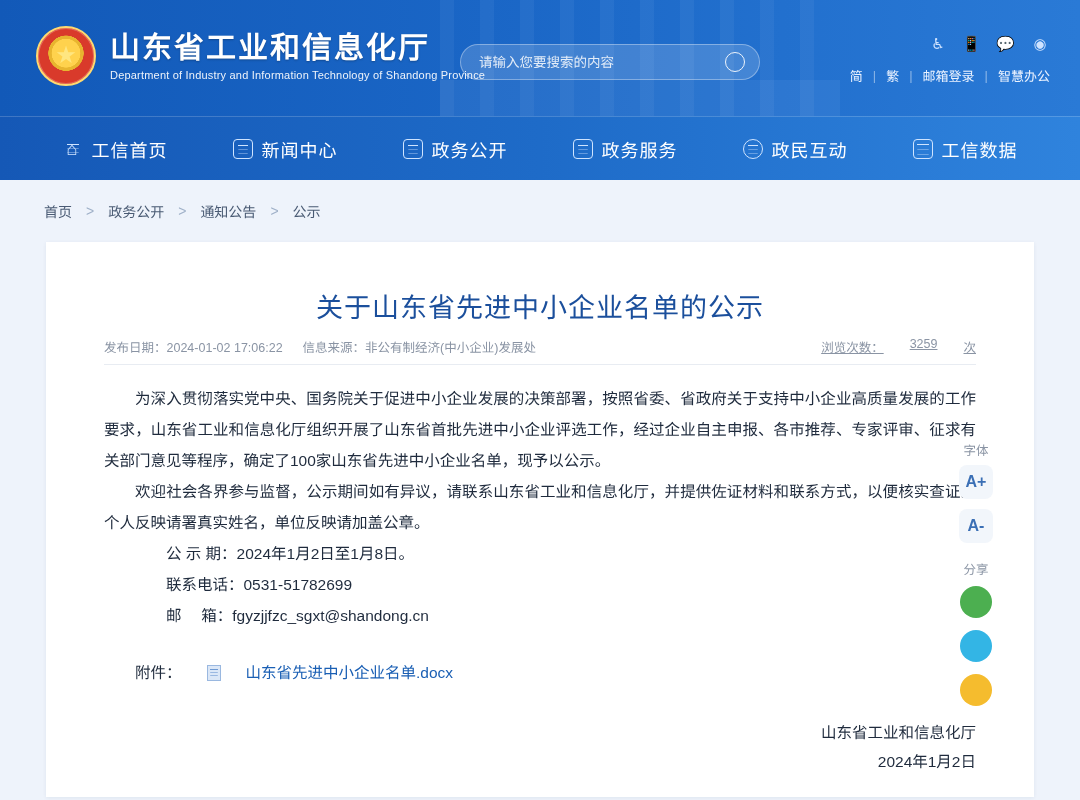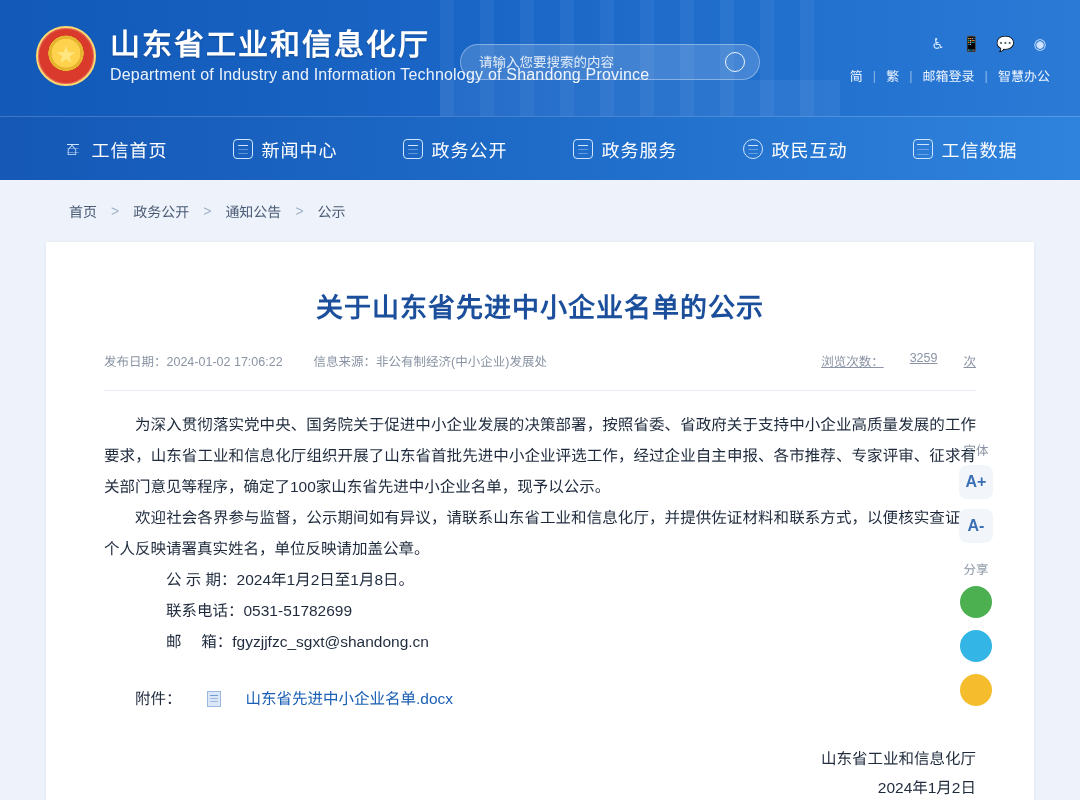--- a/index.html
+++ b/index.html
@@ -40,21 +40,21 @@
     content: "★";
     position: absolute; left: 0; right: 0; top: 50%; transform: translateY(-55%);
     text-align: center; color: #ffe680; font-size: 24px; line-height: 1;
   }
   .brand-text { color: #fff; }
   .brand-cn {
     font-size: 30px; font-weight: bold; letter-spacing: 2px;
     text-shadow: 0 1px 2px rgba(0,0,0,.25);
     line-height: 1.1;
   }
-  .brand-en { font-size: 16px; opacity: .92; margin-top: 5px; letter-spacing: .2px; }
+  .brand-en { font-size: 11px; opacity: .92; margin-top: 5px; letter-spacing: .2px; }
 
   .searchbox {
     position: absolute; left: 460px; top: 44px;
     width: 300px; height: 36px;
     background: rgba(255,255,255,.16);
     border: 1px solid rgba(255,255,255,.35);
     border-radius: 18px;
     display: flex; align-items: center; padding: 0 10px 0 18px;
   }
   .searchbox input {
@@ -105,42 +105,42 @@
     content: ""; position: absolute; left: 4px; right: 4px; top: 5px;
     border-top: 1.4px solid #cfe4ff;
     box-shadow: 0 4px 0 -0.3px #cfe4ff, 0 8px 0 -0.3px #cfe4ff;
   }
   .nav-ic.round { border-radius: 50%; }
   .nav-ic.db::after { content: ""; left: 3px; right: 3px; top: 4px; border-top: 1.4px solid #cfe4ff; box-shadow: 0 5px 0 -0.3px #cfe4ff, 0 10px 0 -0.3px #cfe4ff; }
 
   
   .crumb {
     height: 62px; display: flex; align-items: center;
-    padding-left: 69px; gap: 14px;
+    padding-left: 44px; gap: 14px;
     color: #4a5b74; font-size: 14px;
   }
   .crumb .arrow { color: #9fb0c8; }
   .crumb a { color: #4a5b74; text-decoration: none; }
 
   
   .card {
     position: relative;
     margin: 0 46px; background: #fff;
     min-height: 545px;
     box-shadow: 0 1px 4px rgba(20,50,90,.07);
     padding: 44px 58px 20px 58px;
   }
   .doc-title {
-    text-align: center; font-size: 27px; font-weight: bold;
-    color: #1b4f9c; letter-spacing: 1px; margin-bottom: 26px;
+    text-align: center; font-size: 27px; font-weight: normal;
+    color: #1b4f9c; letter-spacing: 1px; margin-bottom: 12px;
   }
   .meta {
     display: flex; align-items: center; font-size: 12.5px; color: #8a94a4;
-    border-bottom: 1px solid #e8ecf2; padding-bottom: 20px;
-    gap: 31px;
+    border-bottom: 1px solid #e8ecf2; padding-bottom: 8px;
+    gap: 20px;
   }
   .meta .views { margin-left: auto; display: flex; gap: 26px; text-decoration: underline; }
   .meta .val { color: #8a94a4; }
 
   .body { padding-top: 18px; color: #1f2b3d; font-size: 15.5px; line-height: 2.0; }
   .body p { text-indent: 2em; text-align: justify; }
   .kv { text-indent: 0; padding-left: 2em; }
   .attach { margin-top: 26px; padding-left: 2em; display: flex; align-items: center; gap: 25px; }
   .attach .docic {
     width: 14px; height: 16px; background: #dbe7f7; border: 1px solid #9ab8e0;

